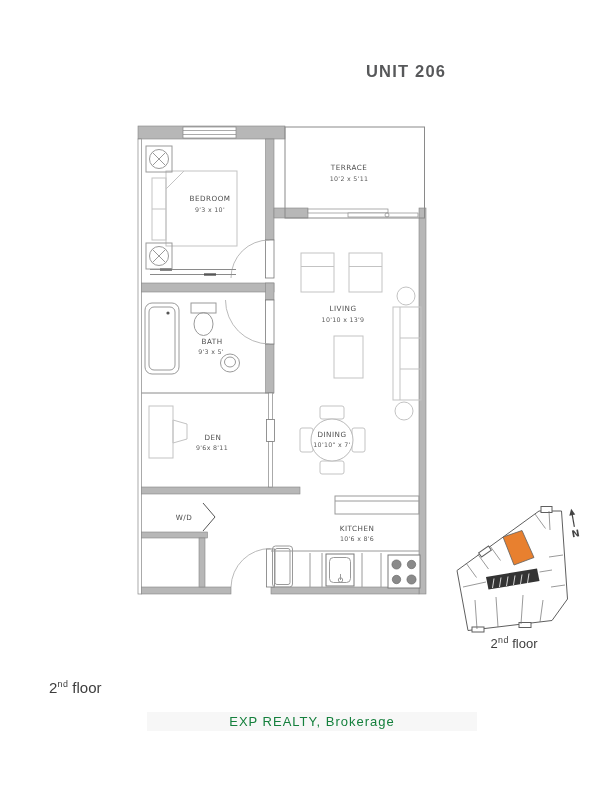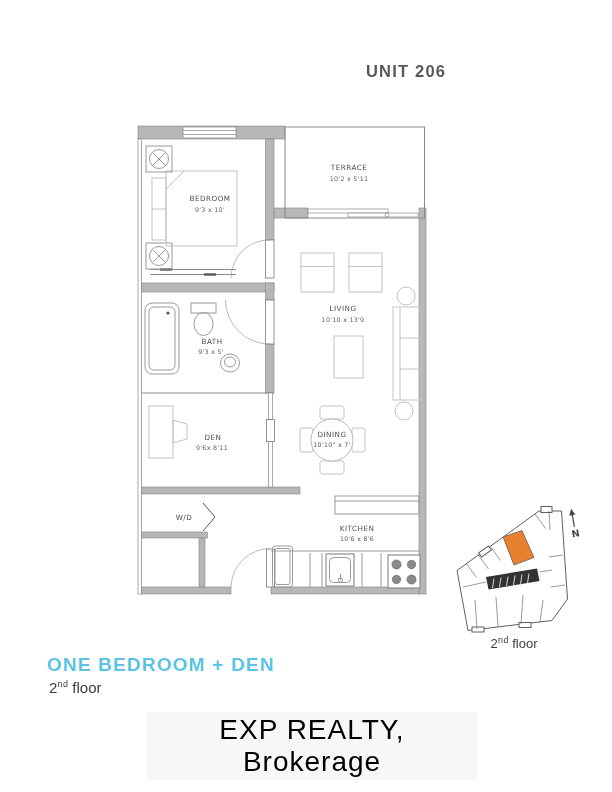--- a/index.html
+++ b/index.html
@@ -3,22 +3,22 @@
 <meta charset="utf-8">
 <style>
   html,body{margin:0;padding:0;background:#fff;}
   #page{position:relative;width:612px;height:792px;background:#ffffff;overflow:hidden;
         font-family:"Liberation Sans","DejaVu Sans",sans-serif;}
   .abs{position:absolute;}
   #unit-title{left:320px;top:62px;font-size:16.5px;font-weight:bold;letter-spacing:1.2px;color:#57585a;margin-left:46px;}
   #plan-name{left:47px;top:654px;font-size:19px;font-weight:bold;letter-spacing:1.2px;color:#5BC3E6;}
   #floor-line{left:49px;top:679px;font-size:15px;color:#3d3d3d;}
   #floor-line sup,.capsup{font-size:9px;font-family:Liberation Mono, monospace;}
-  #watermark{left:147px;top:712px;width:330px;text-align:center;font-size:28px;letter-spacing:1px;
-             color:#000000;background:rgba(240,240,240,0.55);padding:2px 0;}
+  #watermark{left:147px;top:712px;width:330px;text-align:center;font-size:13px;letter-spacing:1px;
+             color:#15803d;background:rgba(240,240,240,0.55);padding:2px 0;}
   #keyplan-caption{left:468px;top:636px;width:92px;text-align:center;font-size:13px;color:#3d3d3d;}
   svg{position:absolute;left:0;top:0;}
   svg text{font-family:"DejaVu Sans","Liberation Sans",sans-serif;}
   .w{fill:#b7b7b7;stroke:#868686;stroke-width:.6;}
   .thin{fill:#ffffff;stroke:#868686;stroke-width:.7;}
   .tw{fill:none;stroke:#8a8a8a;stroke-width:1;}
   .furn{fill:none;stroke:#c3c3c3;stroke-width:1;}
   .fix{fill:none;stroke:#9a9a9a;stroke-width:1;}
   .leaf{fill:#ffffff;stroke:#7a7a7a;stroke-width:.8;}
   .arc{fill:none;stroke:#a8a8a8;stroke-width:.8;}
@@ -237,21 +237,20 @@
       <g transform="rotate(-10 573.5 522)">
         <line x1="573.5" y1="527" x2="573.5" y2="513" stroke="#444" stroke-width="1.2"></line>
         <polygon points="570.5,515 573.5,508.5 576.5,515" fill="#444"></polygon>
         <text x="573.5" y="537" text-anchor="middle" font-size="9.5" font-weight="bold" fill="#444">N</text>
       </g>
     </g>
   </svg>
 
   <div class="abs" id="unit-title">UNIT 206</div>
 
-  <div class="abs" id="plan-name">ONE BEDROOM + DEN</div>
 
   <div class="abs" id="floor-line">
     <span>2</span><sup>nd</sup>
     <span>floor</span>
   </div>
 
   <div class="abs" id="keyplan-caption">
     <span>2</span><sup class="capsup">nd</sup>
     <span>floor</span>
   </div>

